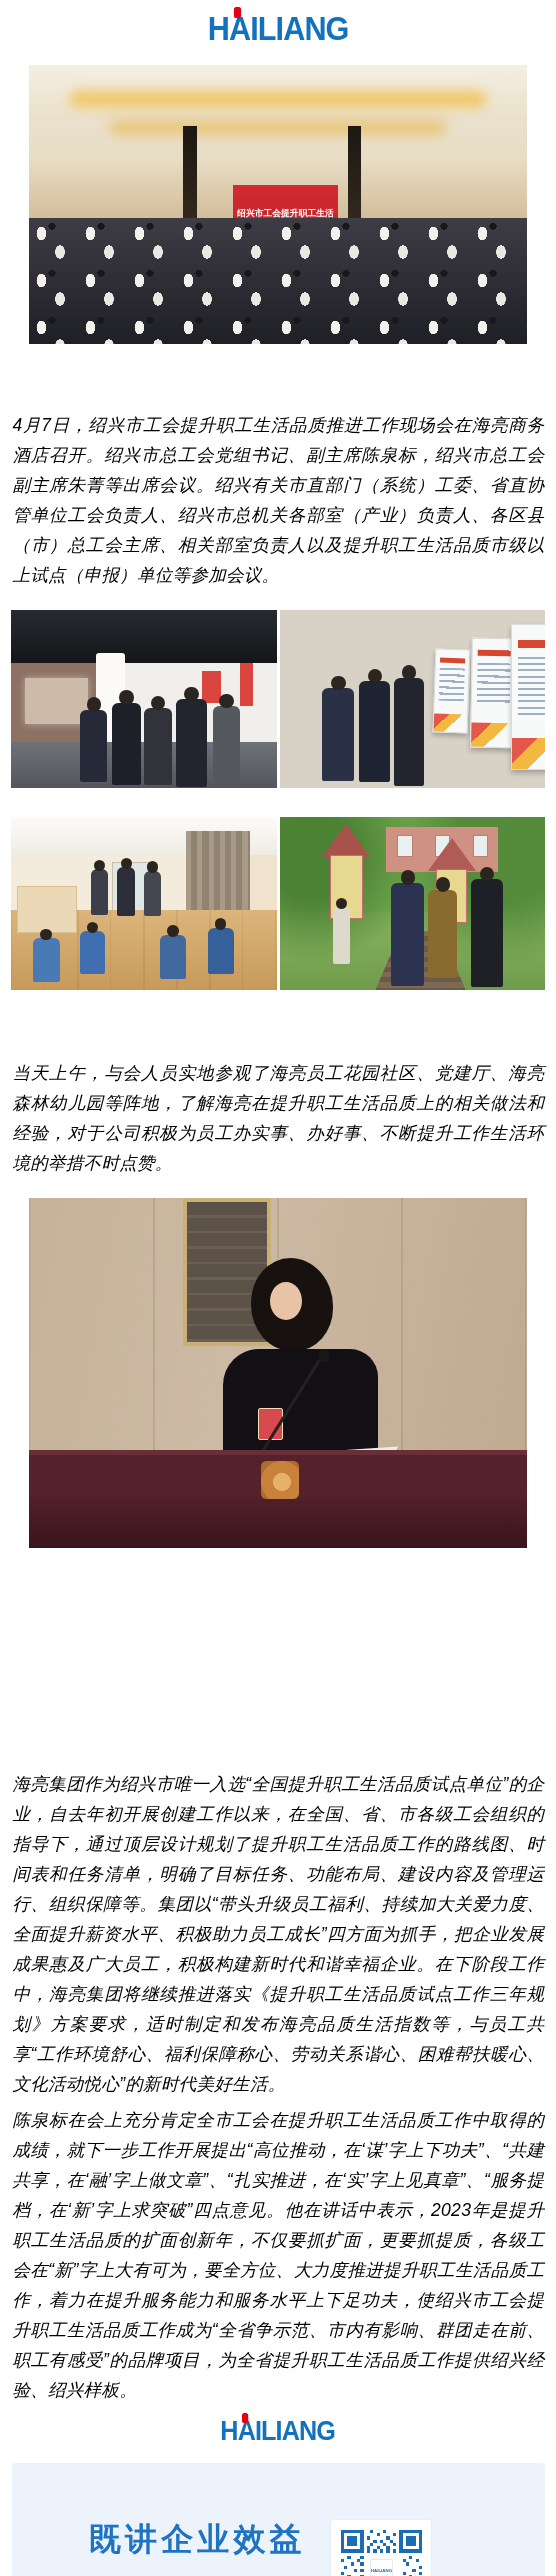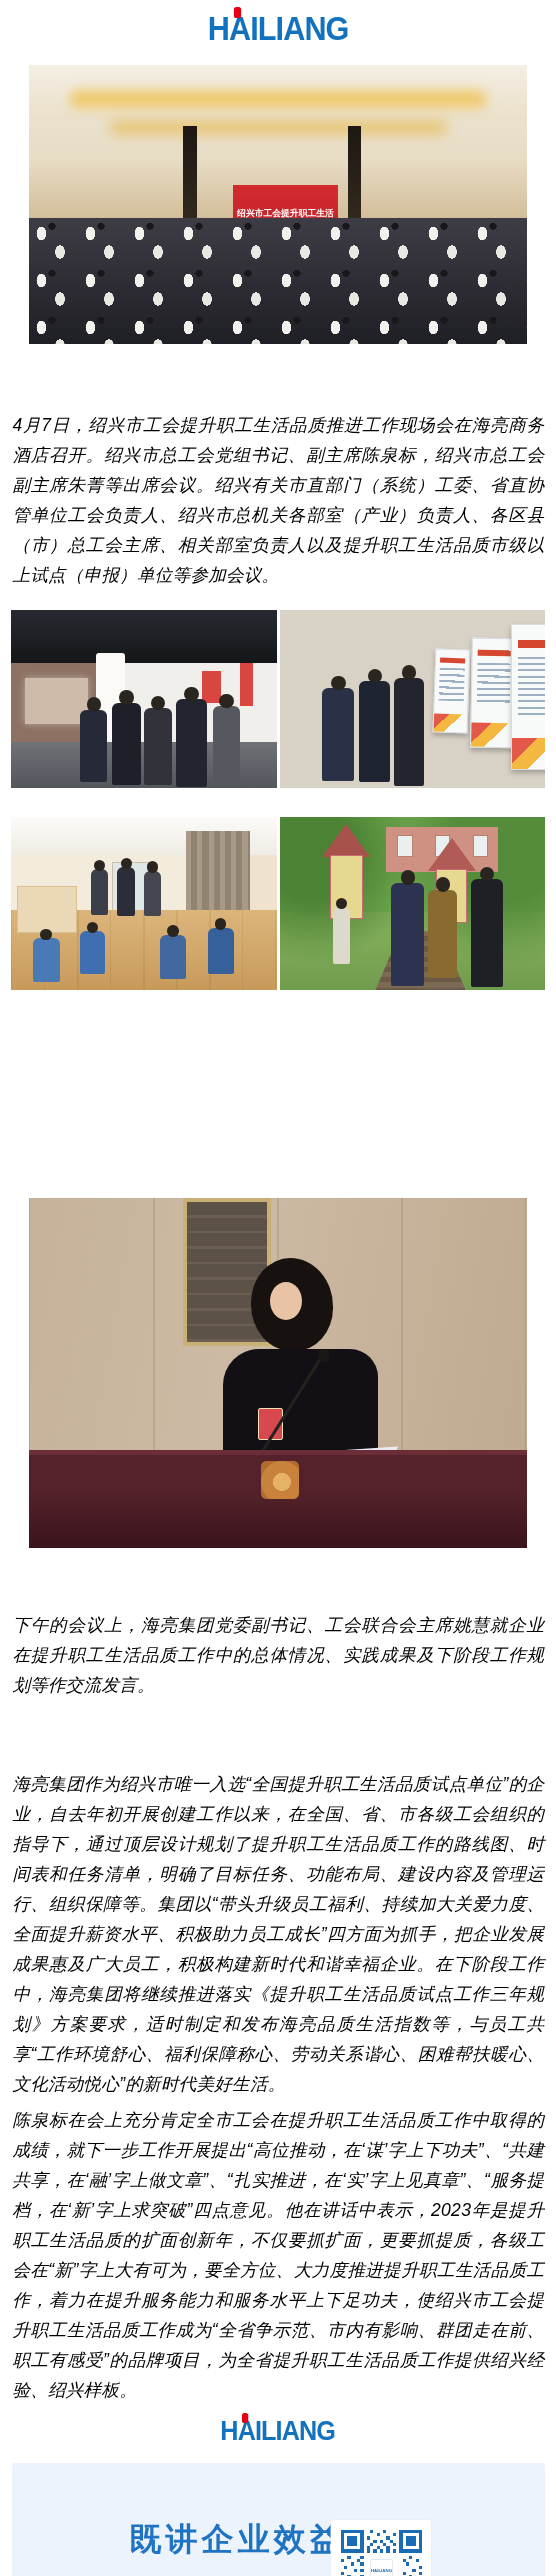--- a/index.html
+++ b/index.html
@@ -119,21 +119,21 @@
       background:radial-gradient(circle at 55% 55%,#e6b268 0 30%,#c9823c 31% 70%,#b06c2e 71%);}
 
   
   .sil{position:absolute;background:#262a38;border-radius:6.2px 6.2px 2.6px 2.6px;}
   .sil::before{content:"";position:absolute;top:-12.4px;left:50%;margin-left:-7.2px;width:14.4px;height:14.4px;
       border-radius:50%;background:#2b2520;}
   .sil.small::before{top:-9.3px;margin-left:-5.7px;width:11.3px;height:11.3px;}
 
   
   .footer{position:absolute;left:12px;top:2463px;width:533px;height:218px;background:#ecf3fb;border-radius:3.1px;}
-  .slogan{position:absolute;left:87px;width:247px;text-align:right;color:#1e73c3;
+  .slogan{position:absolute;left:77px;width:247px;text-align:left;color:#1e73c3;
       font-weight:700;font-size:32px;letter-spacing:4.1px;line-height:1;}
   .slogan.s1{top:60px;}
   .qr-card{position:absolute;left:319px;top:57px;width:100px;height:101px;background:#fff;
       border-radius:2.1px;box-shadow:0 0 0 0.5px #e3e9f0;display:flex;align-items:center;justify-content:center;}
   .qr-card svg{width:81px;height:81px;}
 </style>
 </head>
 <body>
 
 <div id="page">
@@ -224,35 +224,35 @@
       <div class="layer roof" style="left:56%;top:12%;border-bottom-color:#b05b55;"></div>
       <div class="layer tower" style="left:59%;top:30%;width:29px;height:52px;"></div>
       <div class="layer kgr-path"></div>
       <div class="sil" style="left:42%;top:38%;width:33px;height:103px;background:#2b3350;"></div>
       <div class="sil" style="left:56%;top:42%;width:29px;height:88px;background:#8a6b2f;"></div>
       <div class="sil" style="left:72%;top:36%;width:32px;height:108px;background:#1e2026;"></div>
       <div class="sil small" style="left:20%;top:52%;width:17.5px;height:57px;background:#ded9cd;"></div>
     </div>
   </div>
 
+  <p class="para p2">当天上午，与会人员实地参观了海亮员工花园社区、党建厅、海亮森林幼儿园等阵地，了解海亮在提升职工生活品质上的相关做法和经验，对于公司积极为员工办实事、办好事、不断提升工作生活环境的举措不时点赞。</p>
 
   <div class="photo ph-full ph-pod">
     <div class="layer pod-win"></div>
     <div class="layer pod-hair"></div>
     <div class="layer pod-face"></div>
     <div class="layer pod-body"></div>
     <div class="layer pod-badge"></div>
     <div class="layer pod-mic"></div>
     <div class="layer pod-michead"></div>
     <div class="layer pod-paper"></div>
     <div class="layer pod-desk"></div>
     <div class="layer pod-emblem"></div>
   </div>
 
-  <p class="para p3">下午的会议上，海亮集团党委副书记、工会联合会主席姚慧就企业在提升职工生活品质工作中的总体情况、实践成果及下阶段工作规划等作交流发言。</p>
   <p class="para p4">海亮集团作为绍兴市唯一入选“全国提升职工生活品质试点单位”的企业，自去年初开展创建工作以来，在全国、省、市各级工会组织的指导下，通过顶层设计规划了提升职工生活品质工作的路线图、时间表和任务清单，明确了目标任务、功能布局、建设内容及管理运行、组织保障等。集团以“带头升级员工福利、持续加大关爱力度、全面提升薪资水平、积极助力员工成长”四方面为抓手，把企业发展成果惠及广大员工，积极构建新时代和谐幸福企业。在下阶段工作中，海亮集团将继续推进落实《提升职工生活品质试点工作三年规划》方案要求，适时制定和发布海亮品质生活指数等，与员工共享“工作环境舒心、福利保障称心、劳动关系谐心、困难帮扶暖心、文化活动悦心”的新时代美好生活。</p>
   <p class="para p5">陈泉标在会上充分肯定全市工会在提升职工生活品质工作中取得的成绩，就下一步工作开展提出“高位推动，在‘谋’字上下功夫”、“共建共享，在‘融’字上做文章”、“扎实推进，在‘实’字上见真章”、“服务提档，在‘新’字上求突破”四点意见。他在讲话中表示，2023年是提升职工生活品质的扩面创新年，不仅要抓扩面，更要抓提质，各级工会在“新”字上大有可为，要全方位、大力度推进提升职工生活品质工作，着力在提升服务能力和服务水平上下足功夫，使绍兴市工会提升职工生活品质工作成为“全省争示范、市内有影响、群团走在前、职工有感受”的品牌项目，为全省提升职工生活品质工作提供绍兴经验、绍兴样板。</p>
 
   <div class="logo-wrap logo-bottom">
     <div class="logo">
       <span class="logo-dot"></span>
       <span>HAILIANG</span>
     </div>
   </div>
 

